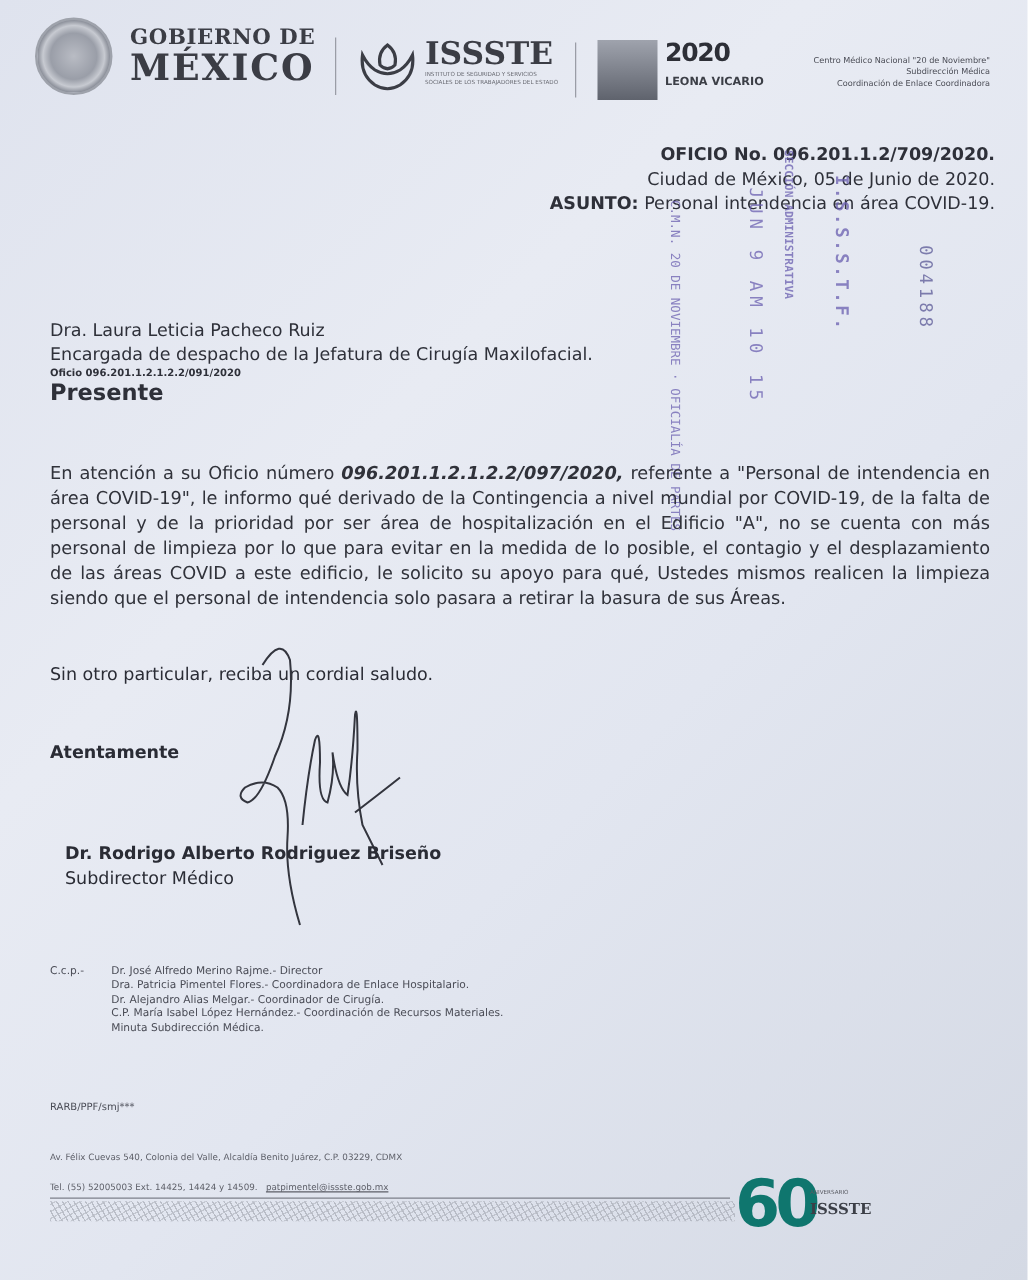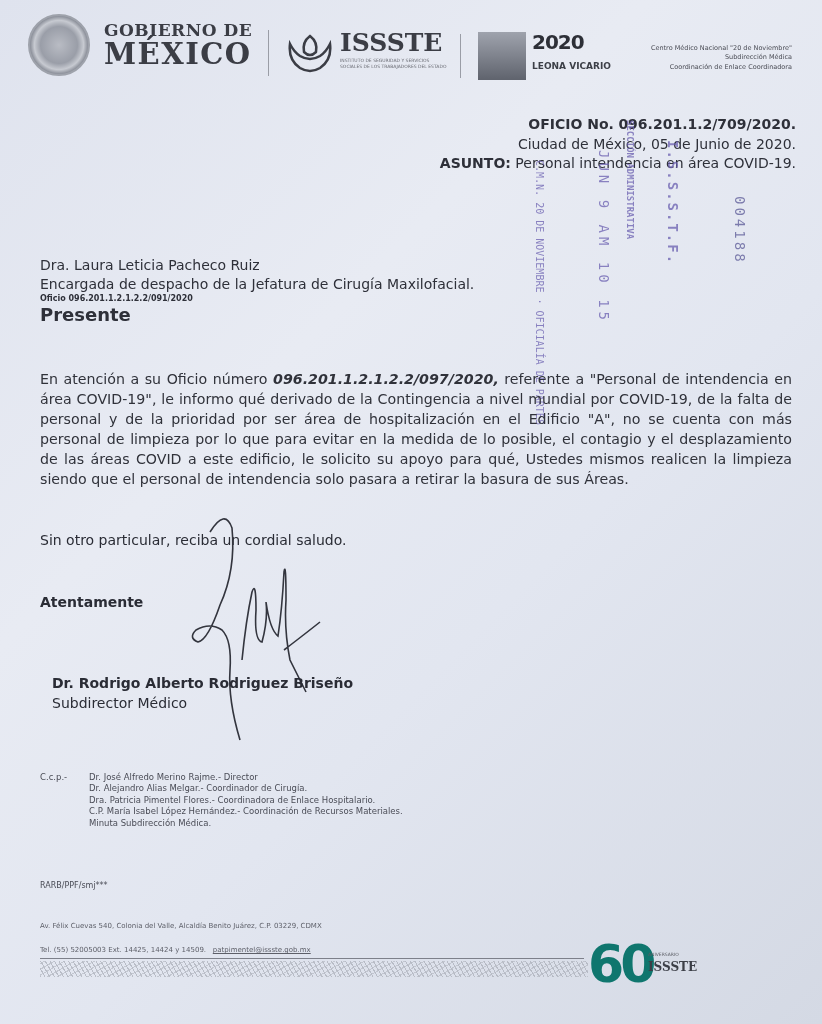--- a/index.html
+++ b/index.html
@@ -109,22 +109,22 @@
 </svg>
 
 <div class="abs signer">
   <div class="n">Dr. Rodrigo Alberto Rodriguez Briseño</div>
   <div>Subdirector Médico</div>
 </div>
 
 <div class="abs ccp-lbl">C.c.p.-</div>
 <div class="abs ccp-list">
   <div>Dr. José Alfredo Merino Rajme.- Director</div>
+  <div>Dra. Patricia Pimentel Flores.- Coordinadora de Enlace Hospitalario.</div>
   <div>Dr. Alejandro Alias Melgar.- Coordinador de Cirugía.</div>
-  <div>Dra. Patricia Pimentel Flores.- Coordinadora de Enlace Hospitalario.</div>
   <div>C.P. María Isabel López Hernández.- Coordinación de Recursos Materiales.</div>
   <div>Minuta Subdirección Médica.</div>
 </div>
 <div class="abs initials">RARB/PPF/smj***</div>
 
 <div class="abs addr">Av. Félix Cuevas 540, Colonia del Valle, Alcaldía Benito Juárez, C.P. 03229, CDMX</div>
 <div class="abs tel"><span>Tel. (55) 52005003 Ext. 14425, 14424 y 14509.</span> &nbsp; <span class="email">patpimentel@issste.gob.mx</span></div>
 <div class="abs footer-line"></div>
 <div class="abs pattern"></div>
 <div class="abs sixty">60</div>

